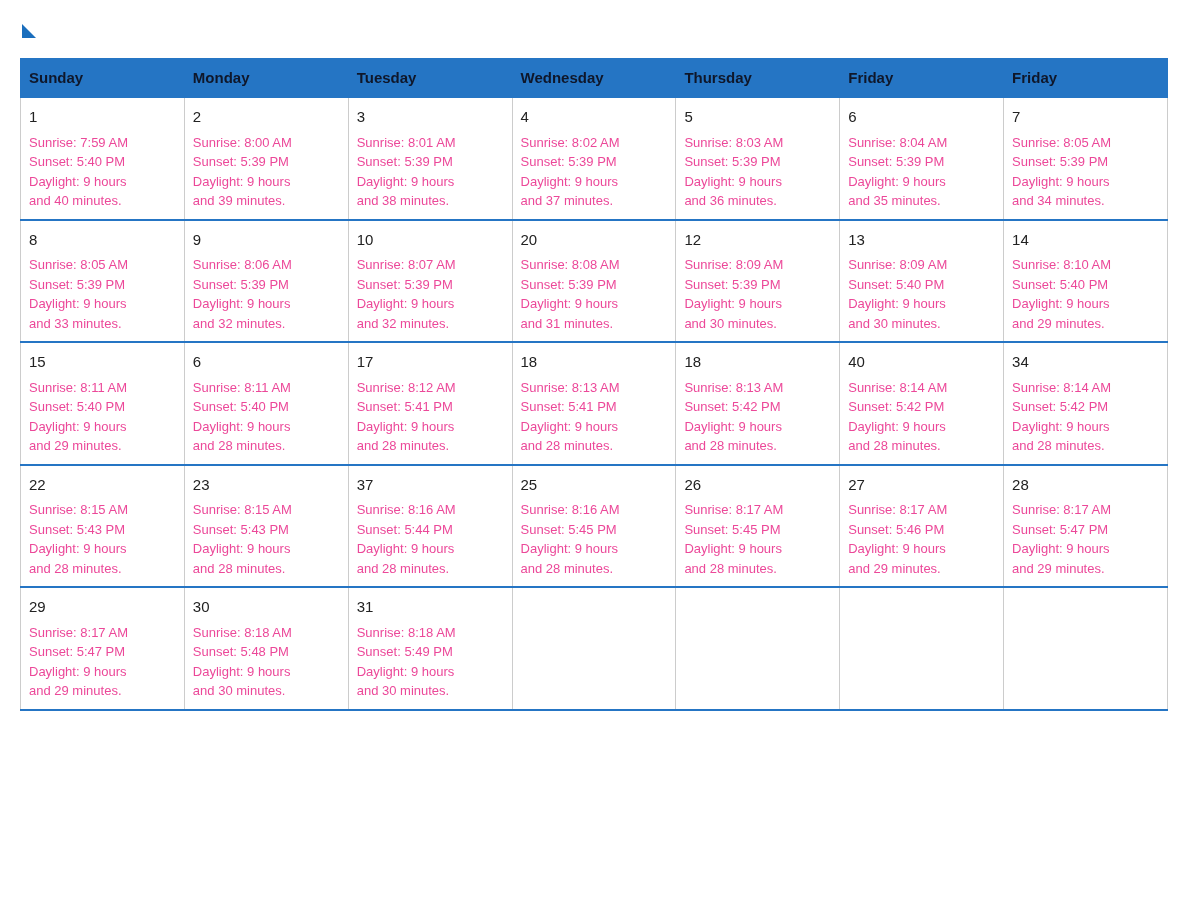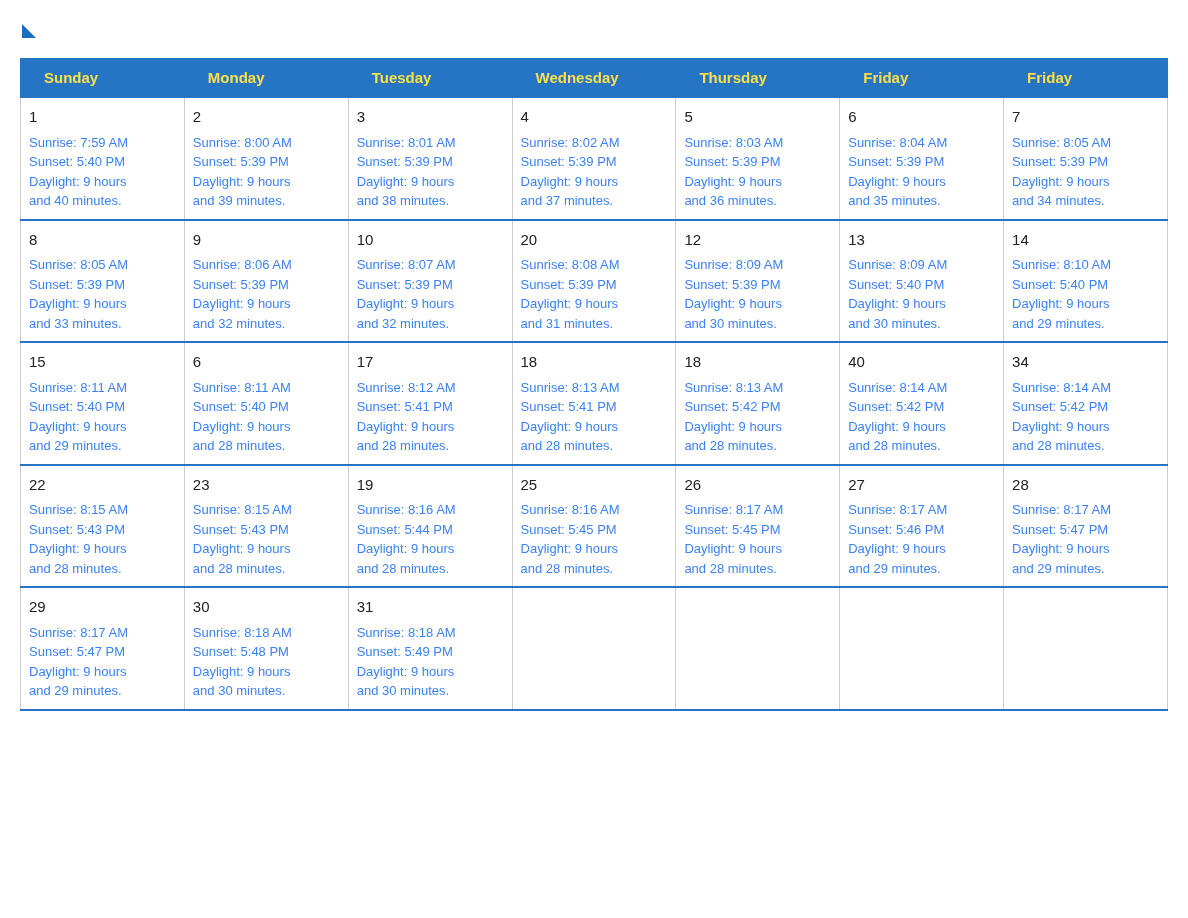--- a/index.html
+++ b/index.html
@@ -63,22 +63,22 @@
       color: #444;
       font-family: Georgia, serif;
       margin-top: 4px;
     }
     .calendar {
       width: 100%;
       border-collapse: collapse;
     }
     .calendar th {
       background-color: #2575c4;
-      color: #fde047;
-      padding: 10px 23px;
+      color: #0f172a;
+      padding: 10px 8px;
       font-size: 15px;
       font-weight: bold;
       text-align: left;
       border: 1px solid #2575c4;
     }
     .calendar td {
       vertical-align: top;
       padding: 8px;
       border: 1px solid #ccc;
       width: calc(100% / 7);
@@ -92,21 +92,21 @@
     }
     .day-number {
       font-size: 15px;
       font-weight: normal;
       color: #222;
       display: block;
       margin-bottom: 4px;
     }
     .day-info {
       font-size: 13px;
-      color: #3b82f6;
+      color: #ec4899;
     }
     .empty-cell {
       background: #fff;
     }
   </style>
 </head>
 <body>
 
 <div class="header">
   <div class="logo">
@@ -230,21 +230,21 @@
       <tr>
         <td>
           <span class="day-number">22</span>
           <span class="day-info">Sunrise: 8:15 AM<br>Sunset: 5:43 PM<br>Daylight: 9 hours<br>and 28 minutes.</span>
         </td>
         <td>
           <span class="day-number">23</span>
           <span class="day-info">Sunrise: 8:15 AM<br>Sunset: 5:43 PM<br>Daylight: 9 hours<br>and 28 minutes.</span>
         </td>
         <td>
-          <span class="day-number">19</span>
+          <span class="day-number">37</span>
           <span class="day-info">Sunrise: 8:16 AM<br>Sunset: 5:44 PM<br>Daylight: 9 hours<br>and 28 minutes.</span>
         </td>
         <td>
           <span class="day-number">25</span>
           <span class="day-info">Sunrise: 8:16 AM<br>Sunset: 5:45 PM<br>Daylight: 9 hours<br>and 28 minutes.</span>
         </td>
         <td>
           <span class="day-number">26</span>
           <span class="day-info">Sunrise: 8:17 AM<br>Sunset: 5:45 PM<br>Daylight: 9 hours<br>and 28 minutes.</span>
         </td>

